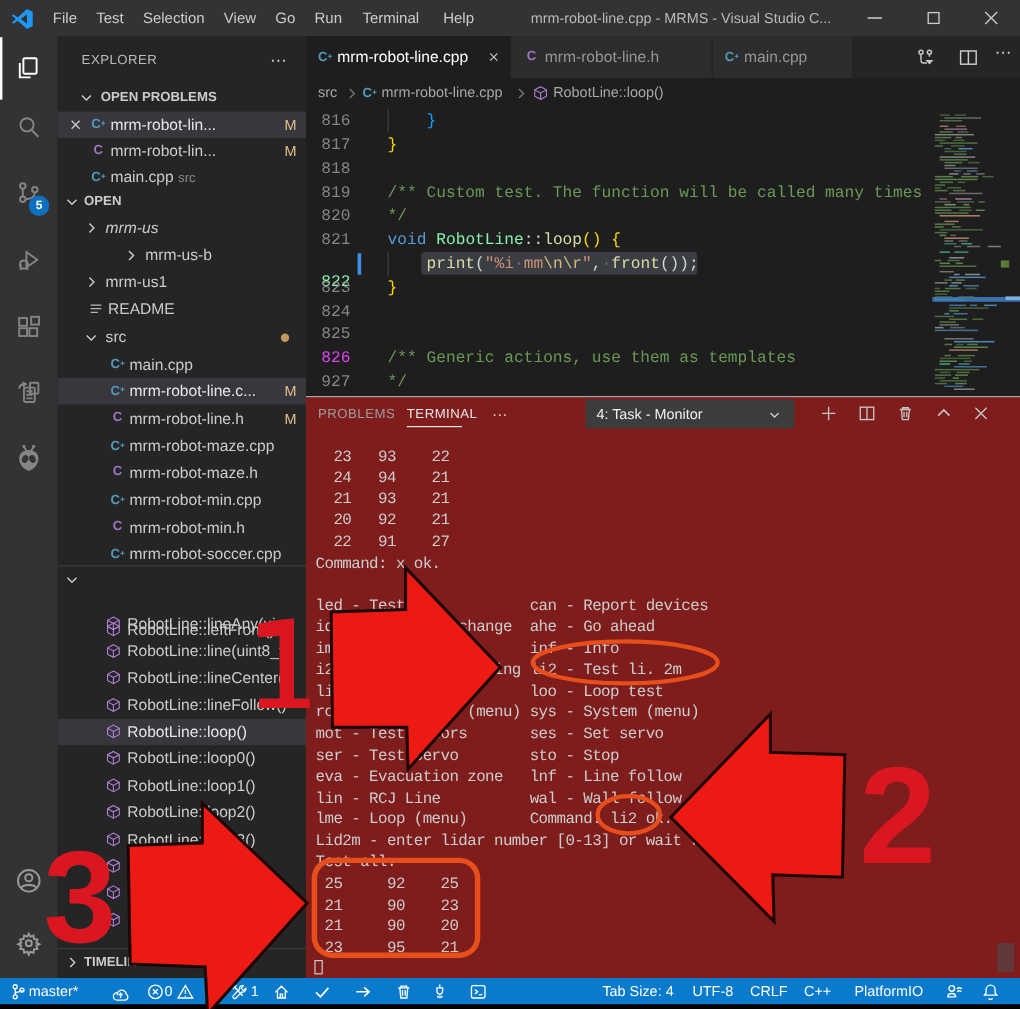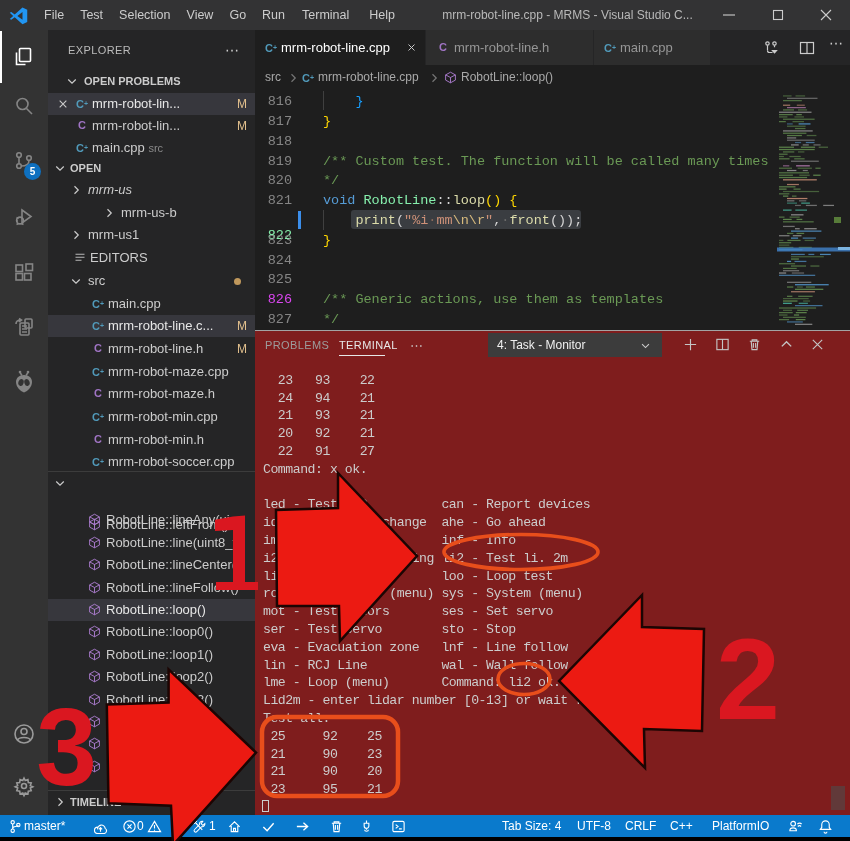--- a/index.html
+++ b/index.html
@@ -135,21 +135,21 @@
     <div style="position:absolute;left:0;top:194.39999999999998px;width:207px;height:22px;">
       <svg style="position:absolute;left:22px;top:5px" width="12" height="12" viewBox="0 0 16 16" fill="none" stroke="#cccccc" stroke-width="1.6">
         <path d="M6 3 L11 8 L6 13"></path>
       </svg>
       <span class="t" style="left:40px">mrm-us1</span>
     </div>
     <div style="position:absolute;left:0;top:217.09999999999997px;width:207px;height:22px;">
       <svg style="position:absolute;left:26px;top:5px" width="12" height="12" viewBox="0 0 16 16" stroke="#b8b8b8" stroke-width="1.4">
         <path d="M2 3 h12 M2 7 h12 M2 11 h8"></path>
       </svg>
-      <span class="t" style="left:42px">EDITORS</span>
+      <span class="t" style="left:42px">README</span>
     </div>
     <div style="position:absolute;left:0;top:239.79999999999995px;width:207px;height:22px;">
       <svg style="position:absolute;left:22px;top:5px" width="12" height="12" viewBox="0 0 16 16" fill="none" stroke="#cccccc" stroke-width="1.6">
         <path d="M3 6 L8 11 L13 6"></path>
       </svg>
       <span class="t" style="left:40px">src</span>
       <span style="position:absolute;left:186px;top:8px;width:7px;height:7px;border-radius:50%;background:#c0985c"></span>
     </div>
     <div style="position:absolute;left:0;top:262.49999999999994px;width:207px;height:22px;">
       <span style="position:absolute;left:44px;top:4px;width:13px;height:13px;font:bold 11px/13px 'Liberation Sans',sans-serif;color:#519aba">C<span style="font-size:7px;vertical-align:2px">+</span></span>
@@ -351,21 +351,21 @@
         <div style="position:absolute;right:0;top:82.0px;height:19.8px;line-height:19.8px;color:#858585">817</div>
         <div style="position:absolute;right:0;top:101.8px;height:19.8px;line-height:19.8px;color:#858585">818</div>
         <div style="position:absolute;right:0;top:121.6px;height:19.8px;line-height:19.8px;color:#858585">819</div>
         <div style="position:absolute;right:0;top:141.4px;height:19.8px;line-height:19.8px;color:#858585">820</div>
         <div style="position:absolute;right:0;top:161.2px;height:19.8px;line-height:19.8px;color:#858585">821</div>
         <div style="position:absolute;right:0;top:196px;height:19.8px;line-height:19.8px;color:#86efac">822</div>
         <div style="position:absolute;right:0;top:200.8px;height:19.8px;line-height:19.8px;color:#858585">823</div>
         <div style="position:absolute;right:0;top:220.6px;height:19.8px;line-height:19.8px;color:#858585">824</div>
         <div style="position:absolute;right:0;top:240.4px;height:19.8px;line-height:19.8px;color:#858585">825</div>
         <div style="position:absolute;right:0;top:260.2px;height:19.8px;line-height:19.8px;color:#d946ef">826</div>
-        <div style="position:absolute;right:0;top:280.0px;height:19.8px;line-height:19.8px;color:#858585">827</div>
+        <div style="position:absolute;right:0;top:280.0px;height:19.8px;line-height:19.8px;color:#858585">927</div>
       </div>
     <div class="abs" style="left:68px;top:0;width:520px;height:360px;color:#d4d4d4">
         <div style="position:absolute;left:0;top:62.2px;height:19.8px;line-height:19.8px;white-space:pre"><span style="color:#179fff">    }</span></div>
         <div style="position:absolute;left:0;top:82.0px;height:19.8px;line-height:19.8px;white-space:pre"><span style="color:#ffd700">}</span></div>
         <div style="position:absolute;left:0;top:101.8px;height:19.8px;line-height:19.8px;white-space:pre"></div>
         <div style="position:absolute;left:0;top:121.6px;height:19.8px;line-height:19.8px;white-space:pre"><span style="color:#6A9955">/** Custom test. The function will be called many times</span></div>
         <div style="position:absolute;left:0;top:141.4px;height:19.8px;line-height:19.8px;white-space:pre"><span style="color:#6A9955">*/</span></div>
         <div style="position:absolute;left:0;top:161.2px;height:19.8px;line-height:19.8px;white-space:pre"><span style="color:#569CD6">void</span> <span style="color:#86efac">RobotLine</span><span style="color:#d4d4d4">::</span><span style="color:#DCDCAA">loop</span><span style="color:#ffd700">()</span> <span style="color:#ffd700">{</span></div>
         <div style="position:absolute;left:0;top:181.0px;height:19.8px;line-height:19.8px;white-space:pre">    <span style="color:#DCDCAA">print</span><span style="color:#d4d4d4">(</span><span style="color:#CE9178">"%i<span style="color:#8a6a5a">·</span>mm</span><span style="color:#d7ba7d">\n\r</span><span style="color:#CE9178">"</span><span style="color:#d4d4d4">,</span><span style="color:#6a6a6a">·</span><span style="color:#DCDCAA">front</span><span style="color:#d4d4d4">());</span></div>
         <div style="position:absolute;left:0;top:200.8px;height:19.8px;line-height:19.8px;white-space:pre"><span style="color:#ffd700">}</span></div>

